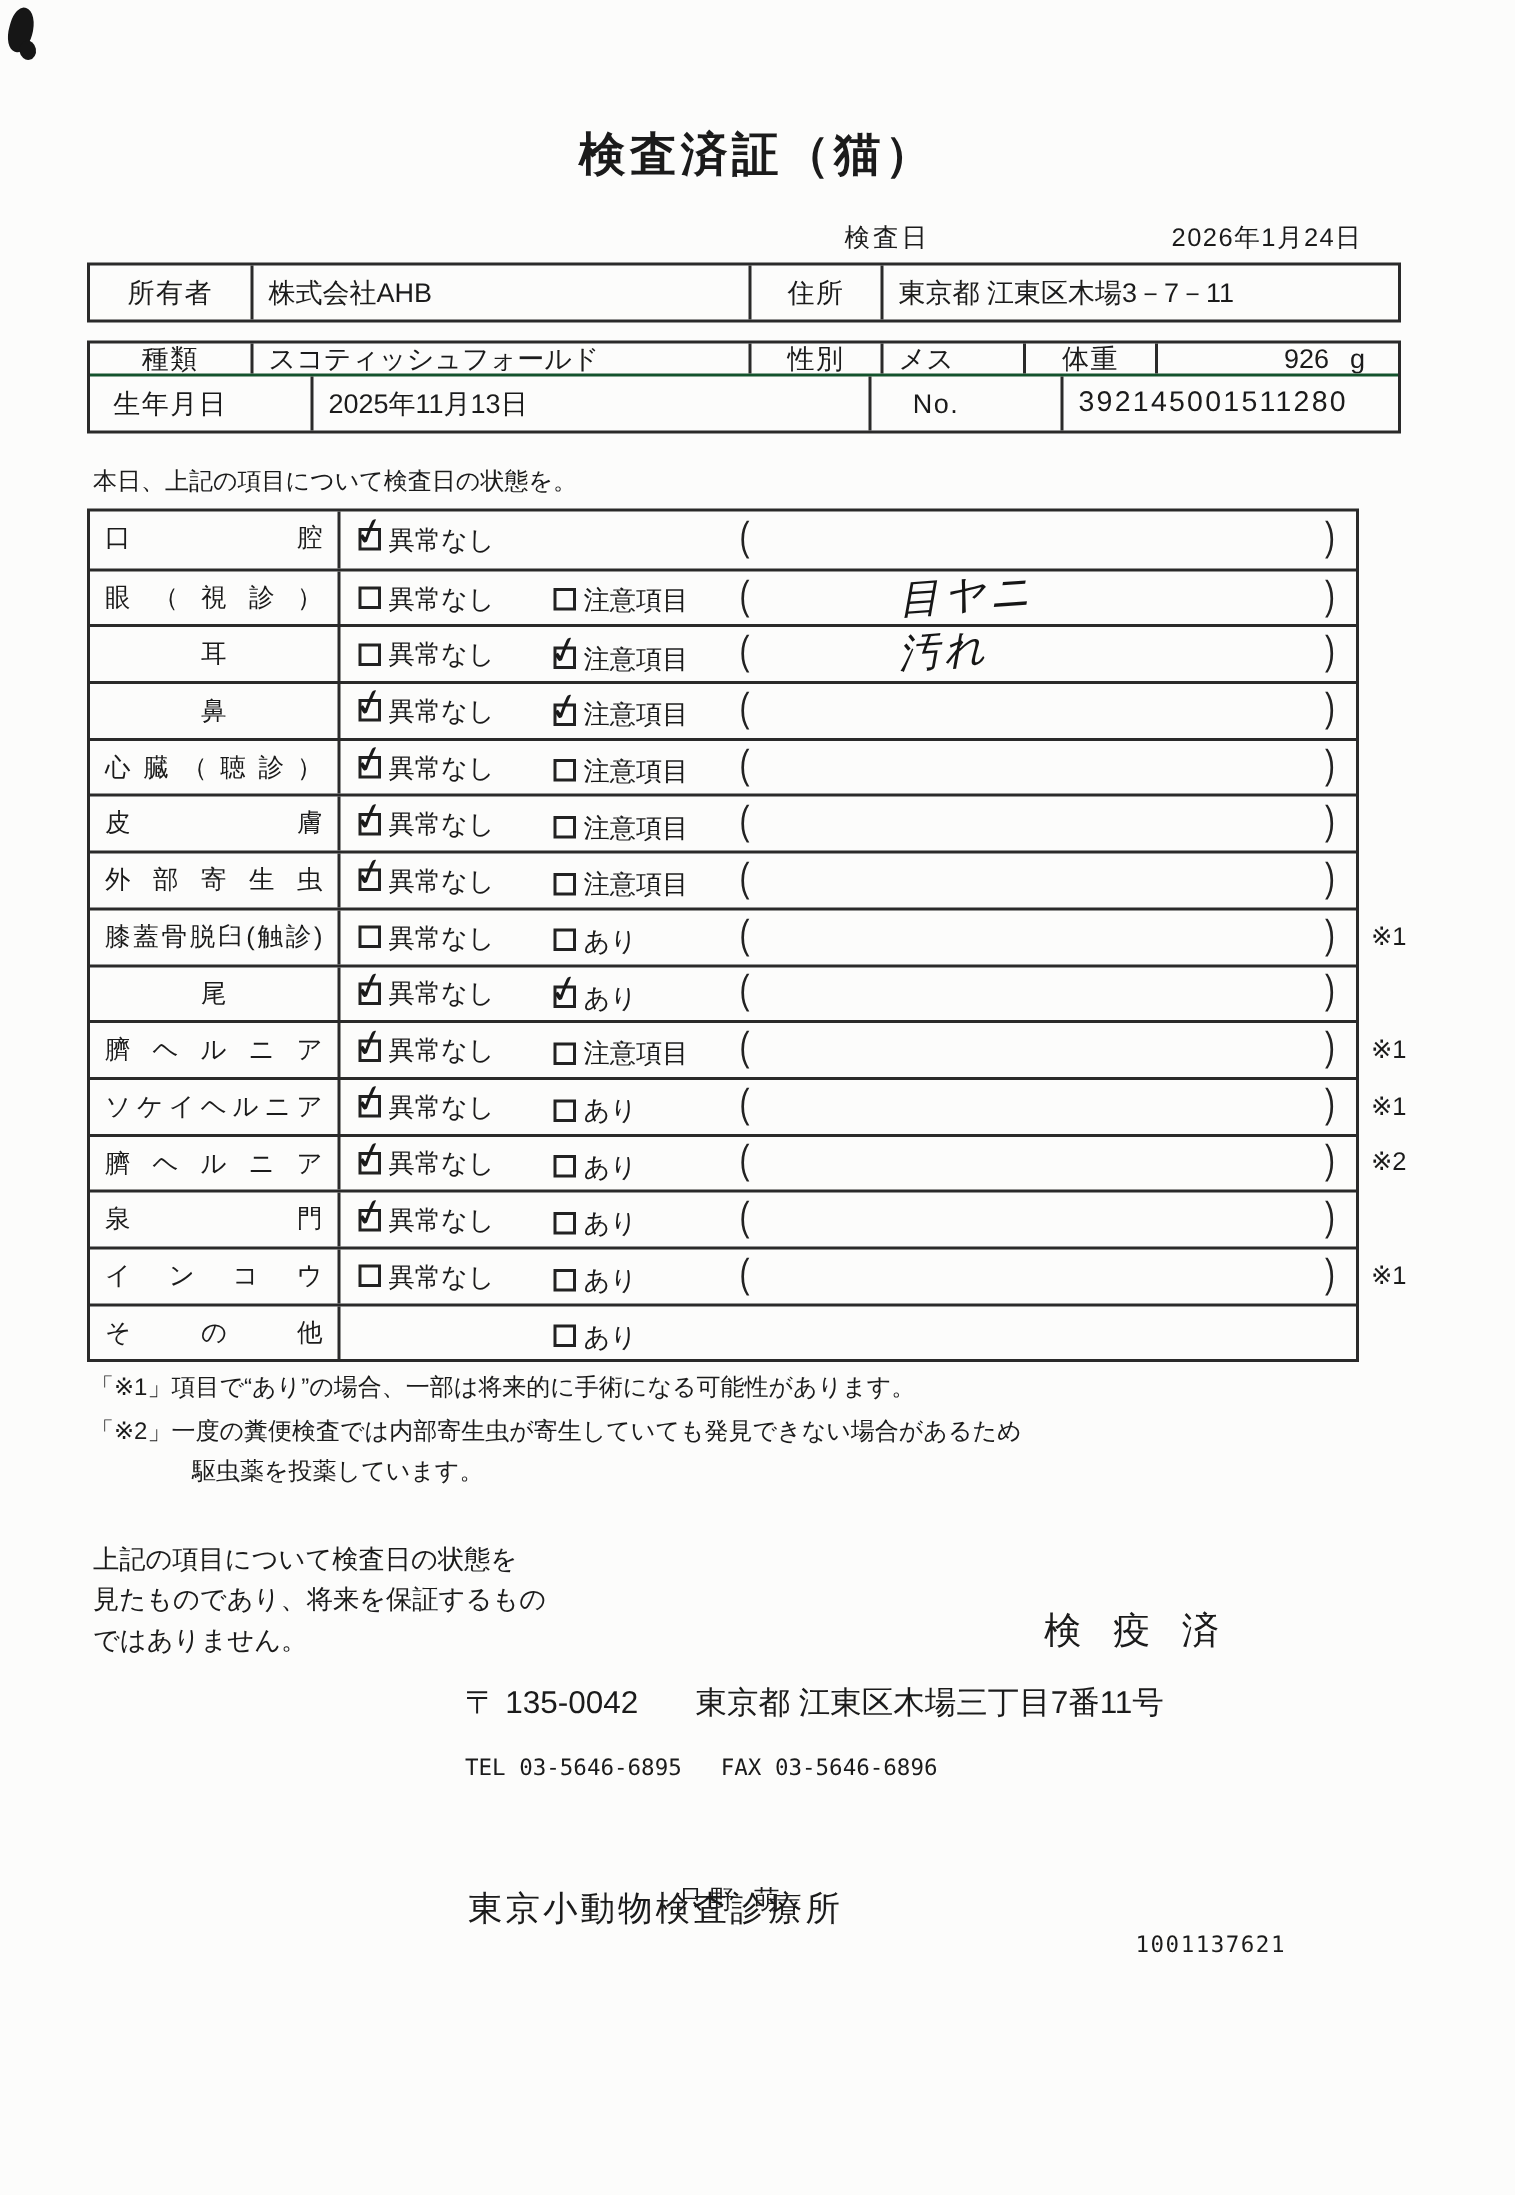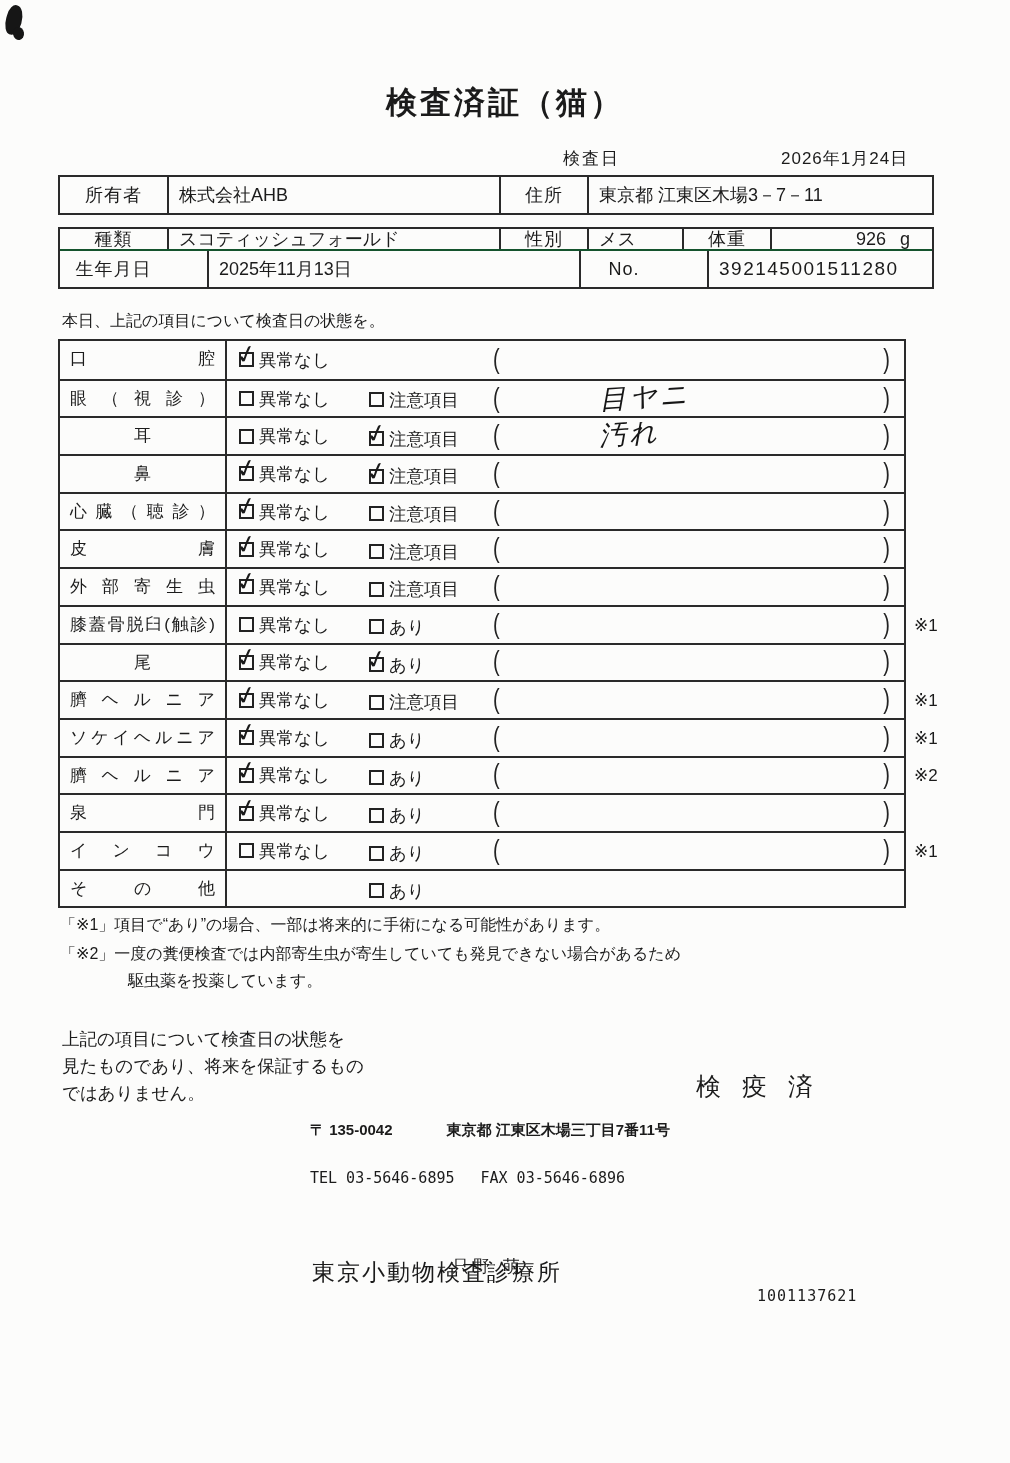--- a/index.html
+++ b/index.html
@@ -69,21 +69,21 @@
 
   .footnote { position:absolute; font-size:16px; }
   .fn1  { left:60px;  top:915px; }
   .fn2a { left:60px;  top:944px; }
   .fn2b { left:128px; top:971px;font-family:Liberation Serif, serif; }
 
   .disclaimer { position:absolute; left:62px; top:1026px; font-size:17.5px; line-height:27px; }
 
   .stamp { position:absolute; left:696px; top:1070px; font-size:25px; letter-spacing:7px; font-weight:500; }
 
-  .postal-line { position:absolute; left:310px; top:1121px; font-size:15px; display:flex; gap:54px;font-weight:bold; }
+  .postal-line { position:absolute; left:310px; top:1121px; font-size:21px; display:flex; gap:38px; }
   .tel-line { position:absolute; left:310px; top:1169px; font-size:15px; display:flex; gap:26px; font-family:"DejaVu Sans Mono","Liberation Mono",monospace; }
   .clinic-name { position:absolute; left:312px; top:1213px; font-size:23px; letter-spacing:2px; font-weight:500;margin-top:44px; }
   .vet-name { position:absolute; left:452px; top:1255px; font-size:17px; letter-spacing:4px; }
   .doc-number { position:absolute; left:757px; top:1287px; font-size:15px; letter-spacing:1px; font-family:"DejaVu Sans Mono","Liberation Mono",monospace; }
 </style>
 </head>
 <body>
 
 <div class="page">
 

